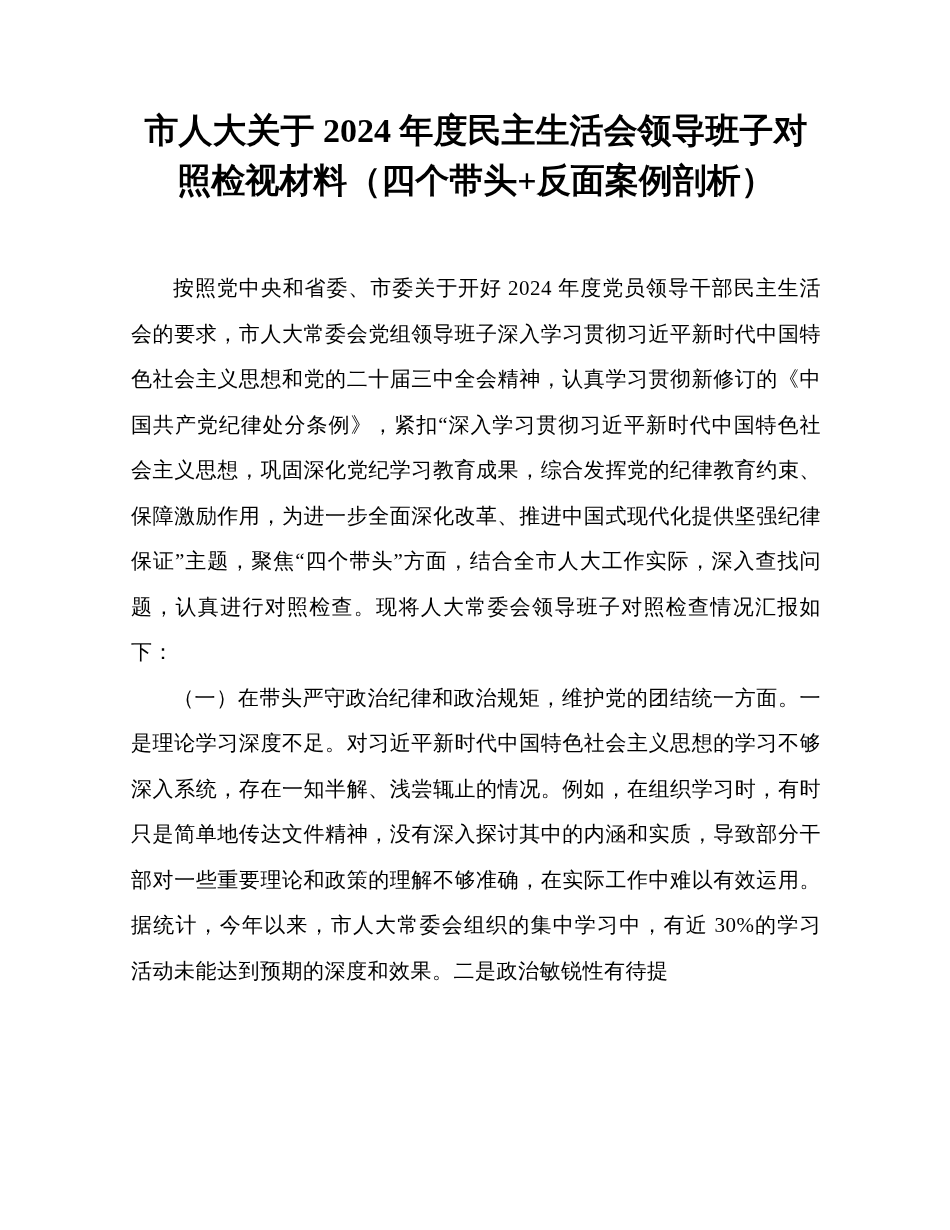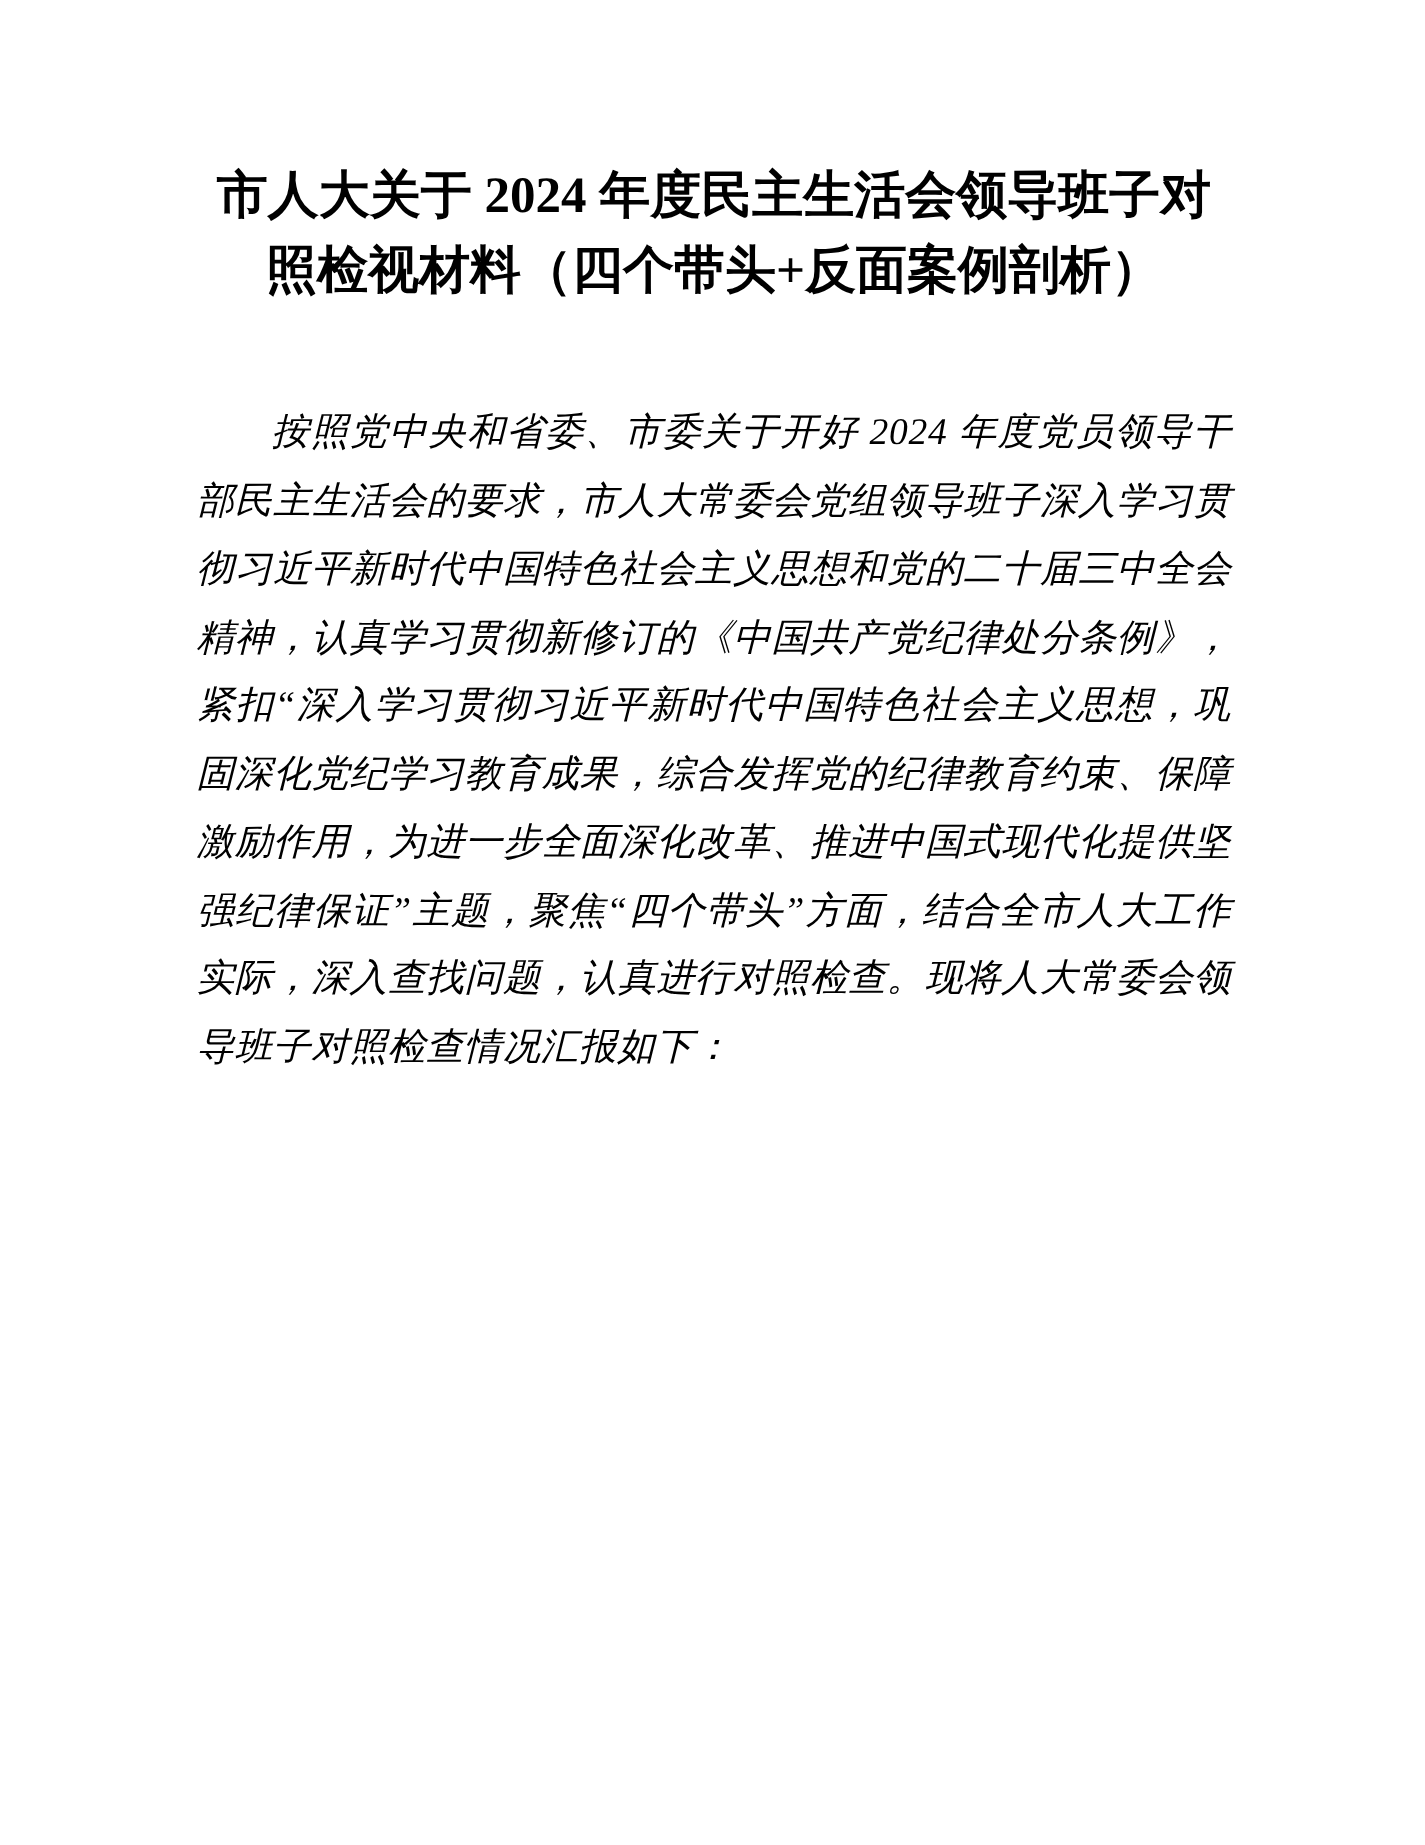--- a/index.html
+++ b/index.html
@@ -27,39 +27,39 @@
     font-size: 34px;
     line-height: 50px;
     font-weight: 700;
     text-align: center;
     letter-spacing: 0px;
     word-break: break-all;
   }
   .doc-body {
     margin-top: 60px;
     width: 690px;
-    font-size: 25px;
+    font-size: 21px;
     line-height: 45.5px;
     letter-spacing: 0.5px;
     text-align: justify;
     text-justify: inter-character;
     word-break: break-all;
-    font-style: italic;
   }
   .para {
     margin: 0;
     padding: 0;
     text-indent: 2em;
   }
   .para.heading {
     text-indent: 2em;
   }
 </style>
 </head>
 <body>
 
 <div class="page">
   <h1 class="doc-title">市人大关于 2024 年度民主生活会领导班子对照检视材料（四个带头+反面案例剖析）</h1>
 
   <div class="doc-body">
     <p class="para">按照党中央和省委、市委关于开好 2024 年度党员领导干部民主生活会的要求，市人大常委会党组领导班子深入学习贯彻习近平新时代中国特色社会主义思想和党的二十届三中全会精神，认真学习贯彻新修订的《中国共产党纪律处分条例》，紧扣“深入学习贯彻习近平新时代中国特色社会主义思想，巩固深化党纪学习教育成果，综合发挥党的纪律教育约束、保障激励作用，为进一步全面深化改革、推进中国式现代化提供坚强纪律保证”主题，聚焦“四个带头”方面，结合全市人大工作实际，深入查找问题，认真进行对照检查。现将人大常委会领导班子对照检查情况汇报如下：</p>
+    <p class="para">（一）在带头严守政治纪律和政治规矩，维护党的团结统一方面。一是理论学习深度不足。对习近平新时代中国特色社会主义思想的学习不够深入系统，存在一知半解、浅尝辄止的情况。例如，在组织学习时，有时只是简单地传达文件精神，没有深入探讨其中的内涵和实质，导致部分干部对一些重要理论和政策的理解不够准确，在实际工作中难以有效运用。据统计，今年以来，市人大常委会组织的集中学习中，有近 30%的学习活动未能达到预期的深度和效果。二是政治敏锐性有待提</p>
   </div>
 </div>
 
 </body></html>

